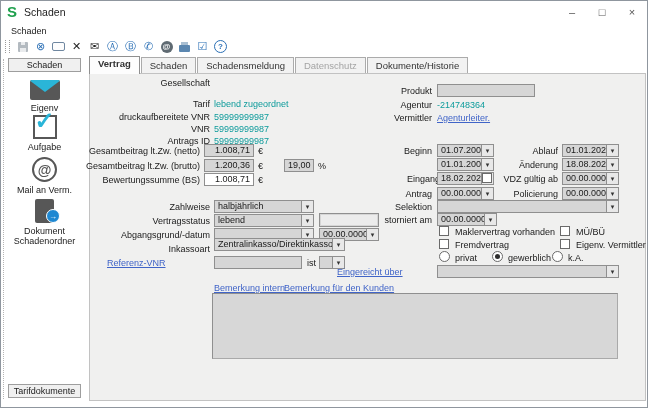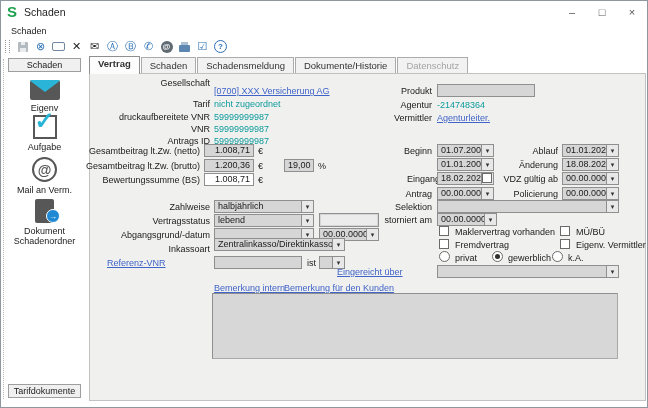--- a/index.html
+++ b/index.html
@@ -154,30 +154,29 @@
     </div>
 
     <div class="side-btn" style="top:329px">Tarifdokumente</div>
   </div>
 
   <div class="main">
     <div class="tabs">
       <span class="tab active">Vertrag</span>
       <span class="tab">Schaden</span>
       <span class="tab">Schadensmeldung</span>
+      <span class="tab disabled">Datenschutz</span>
       <span class="tab">Dokumente/Historie</span>
-      <span class="tab disabled">Datenschutz</span>
     </div>
 
     <div class="panel">
 
       <span class="lb" style="left:0;top:3px;width:120px">Gesellschaft</span>
-      <span class="lk" style="left:124px;top:11px">[0700] XXX Versicherung AG</span>
       <span class="lb" style="left:0;top:24px;width:120px">Tarif</span>
-      <span class="tl" style="left:124px;top:24px">nicht zugeordnet</span>
+      <span class="tl" style="left:124px;top:24px">lebend zugeordnet</span>
       <span class="lb" style="left:0;top:37px;width:120px">druckaufbereitete VNR</span>
       <span class="tl" style="left:124px;top:37px">59999999987</span>
       <span class="lb" style="left:0;top:49px;width:120px">VNR</span>
       <span class="tl" style="left:124px;top:49px">59999999987</span>
       <span class="lb" style="left:0;top:61px;width:120px">Antrags ID</span>
       <span class="tl" style="left:124px;top:61px">59999999987</span>
 
       <span class="lb" style="left:-10px;top:71px;width:120px">Gesamtbeitrag lt.Zw. (netto)</span>
       <span class="fld amt" style="left:114px;top:70px;width:50px">1.008,71</span>
       <span class="pl" style="left:168px;top:71px">€</span>

